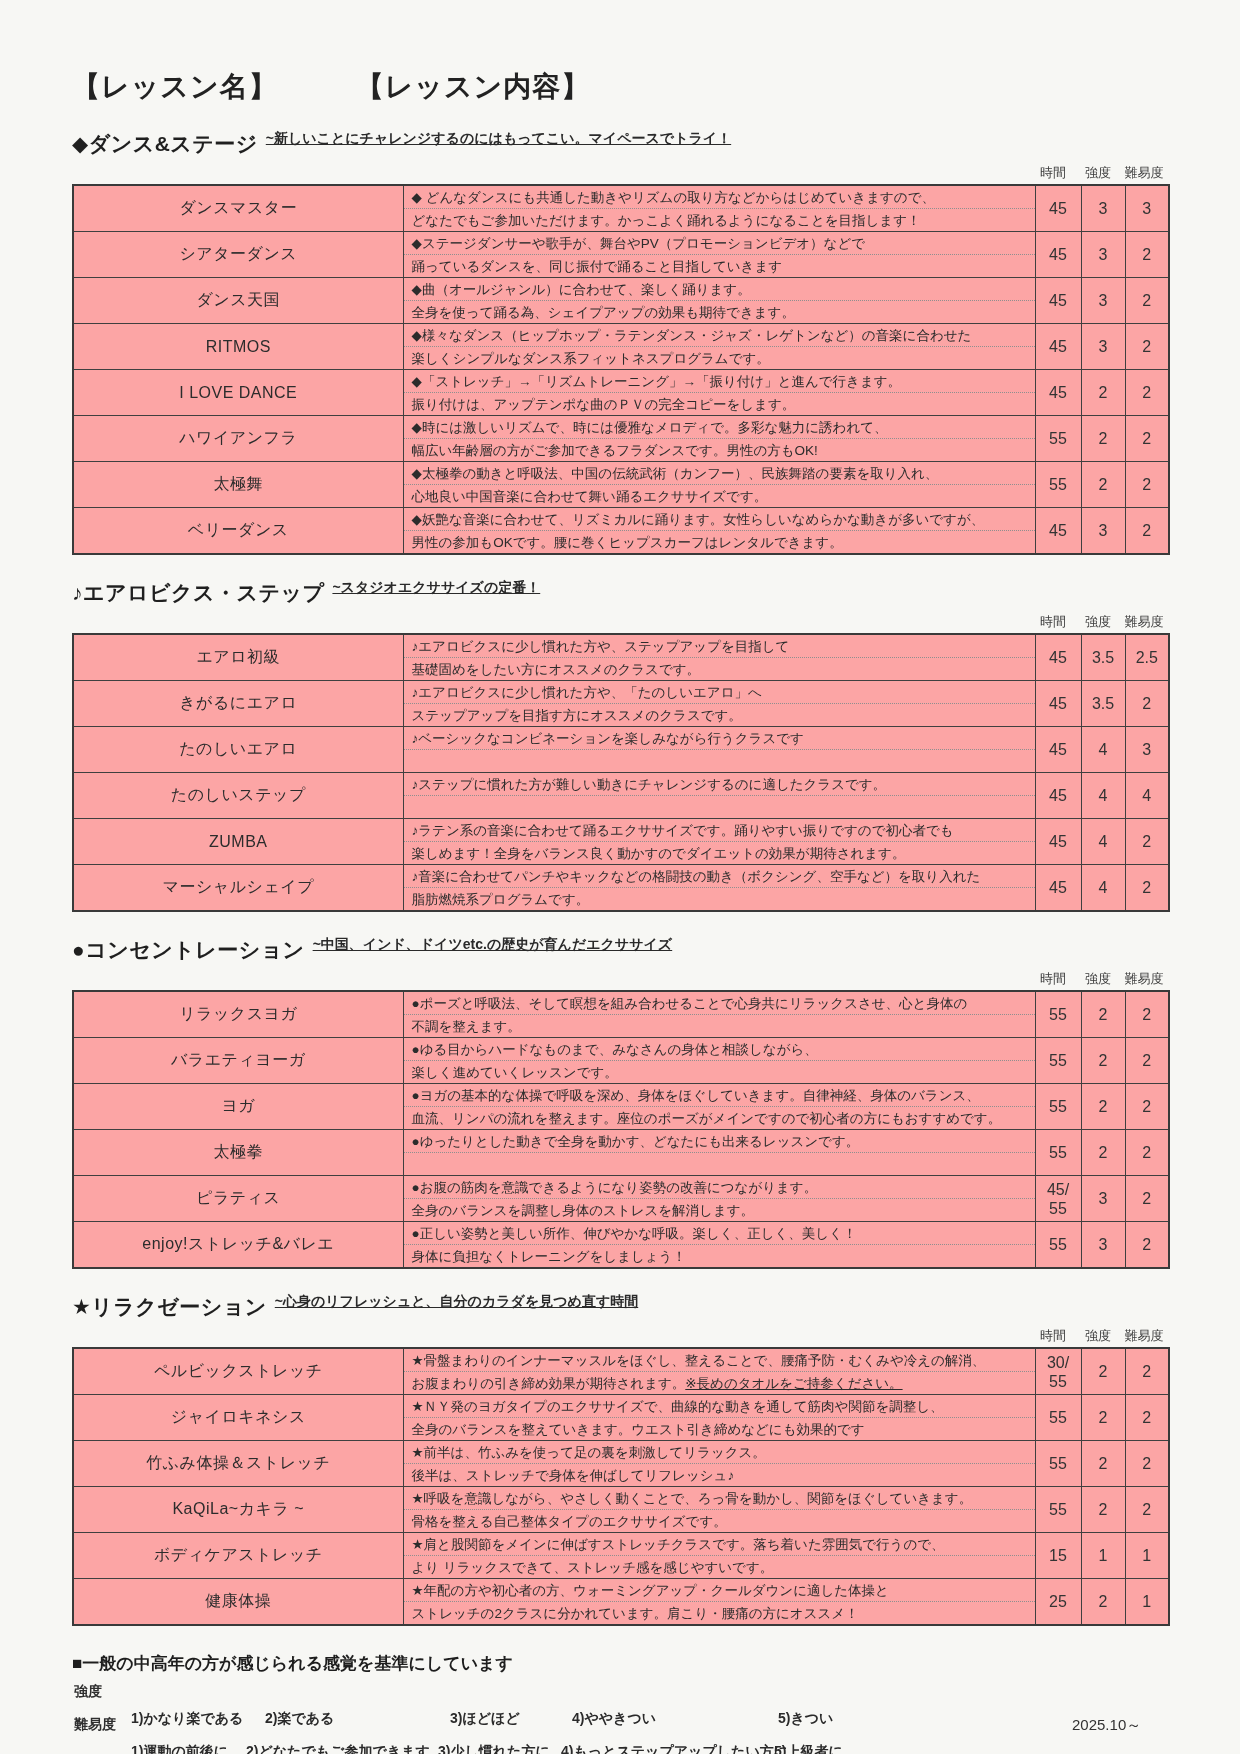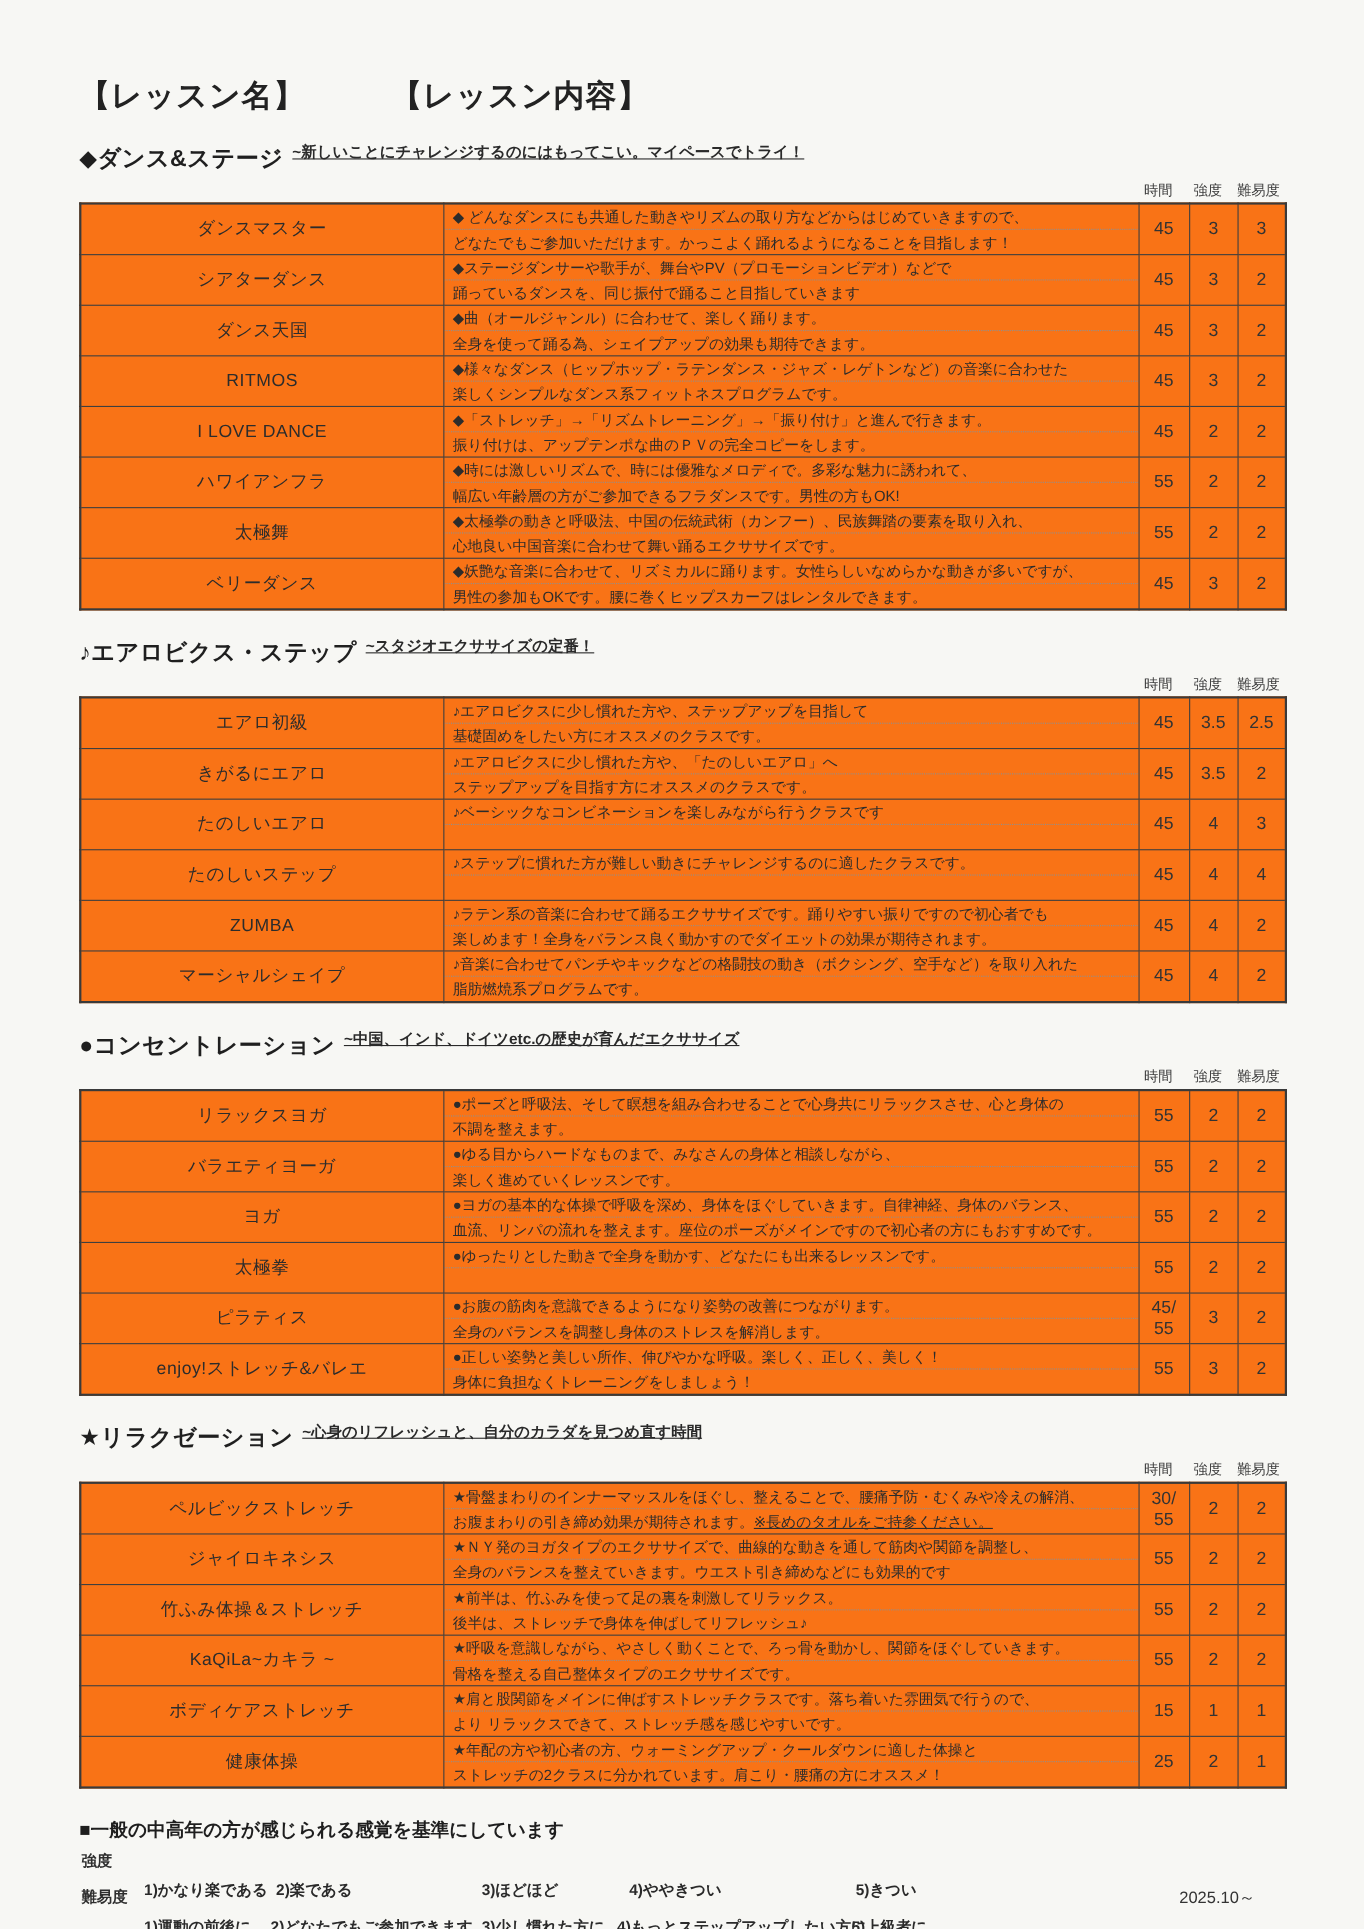--- a/index.html
+++ b/index.html
@@ -34,21 +34,21 @@
   }
   .col-heads .col-head{text-align:center;}
   .col-heads .col-head:nth-child(1){width:46px;}
   .col-heads .col-head:nth-child(2){width:44px;}
   .col-heads .col-head:nth-child(3){width:48px;}
   
   table.lesson-table{
     border-collapse:collapse;
     table-layout:fixed;
     width:1096px;
-    background:#f97316;
+    background:#fca5a5;
     border:2px solid #3a3a3a;
   }
   table.lesson-table td{
     border:1px solid #3f3f3f;
     padding:0;
     vertical-align:middle;
     overflow:hidden;
   }
   td.name{
     text-align:center;
@@ -440,22 +440,22 @@
           </tbody>
         </table>
       </div>
     </div>
 
   <div class="legend">
     <div class="legend-note">■一般の中高年の方が感じられる感覚を基準にしています</div>
     <div class="legend-row">
       <span class="legend-label">強度</span>
     <span class="scale-item" style="left: 59px;">1)かなり楽である</span>
-        <span class="scale-item" style="left: 179px;">2)楽である</span>
-        <span class="scale-item" style="left: 366px; text-align: right;">3)ほどほど</span>
+        <span class="scale-item" style="left: 193px;">2)楽である</span>
+        <span class="scale-item" style="left: 378px; text-align: right;">3)ほどほど</span>
         <span class="scale-item" style="left: 500px;">4)ややきつい</span>
         <span class="scale-item" style="left: 706px;">5)きつい</span>
       </div>
     <div class="legend-row">
       <span class="legend-label">難易度</span>
       <span class="doc-date">2025.10～</span>
     <span class="scale-item" style="left: 59px;">1)運動の前後に</span>
         <span class="scale-item" style="left: 174px;">2)どなたでもご参加できます</span>
         <span class="scale-item" style="left: 366px;">3)少し慣れた方に</span>
         <span class="scale-item" style="left: 489px;">4)もっとステップアップしたい方に</span>

